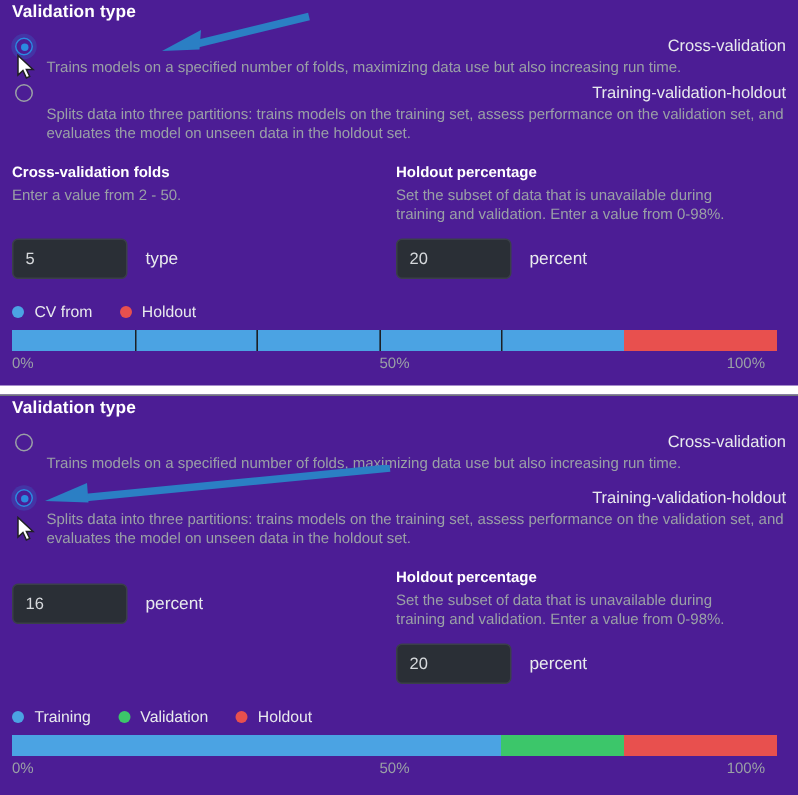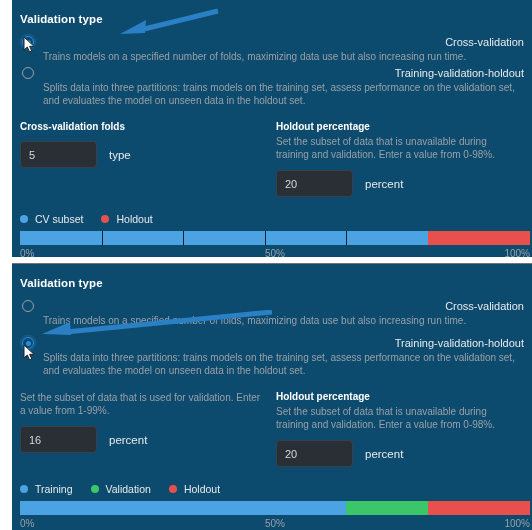--- a/index.html
+++ b/index.html
@@ -9,25 +9,24 @@
   }
   body {
     width: 532px;
     height: 530px;
     overflow: hidden;
     font-family: "Liberation Sans", sans-serif;
     -webkit-font-smoothing: antialiased;
   }
   .panel {
     position: relative;
-    background: #0c4a6e;
+    background: #4c1d95;
     box-sizing: border-box;
-    padding: 13px 8px 0 8px;
+    padding: 2px 8px 0 8px;
     overflow: hidden;
-    margin-left: 12px;
   }
   #panel-cv  { height: 257px; }
   #panel-tvh { height: 267px; margin-top: 6px; border-top: 1px solid #6f7479; }
 
   .section-title {
     color: #ffffff;
     font-size: 11.5px;
     font-weight: bold;
     letter-spacing: .1px;
     margin: 0 0 10px 0;
@@ -152,21 +151,21 @@
     margin-top: 3px;
   }
   .axis span {
     position: absolute;
     top: 0;
     color: #9aa0a6;
     font-size: 10px;
   }
   .axis .a0   { left: 0; }
   .axis .a50  { left: 50%; transform: translateX(-50%); }
-  .axis .a100 { right: 0; }
+  .axis .a100 { right: 8px; }
 </style>
 </head>
 <body>
 
 <div class="panel" id="panel-cv">
 
   <div class="section-title">Validation type</div>
 
   <svg class="annot-arrow" style="left:100px; top:8px;" width="108" height="30" viewBox="0 0 108 30">
     <path d="M106 3 L28 22" stroke="#2b7fc4" stroke-width="5" fill="none"></path>
@@ -185,39 +184,40 @@
 
   <div class="radio-row">
     <span class="radio-outer"></span>
     <span class="radio-label">Training-validation-holdout</span>
     <span class="radio-desc">Splits data into three partitions: trains models on the training set, assess performance on the validation set, and evaluates the model on unseen data in the holdout set.</span>
   </div>
 
   <div class="cols">
     <div class="col">
       <div class="field-title">Cross-validation folds</div>
+      <div class="field-desc">Enter a value from 2 - 50.</div>
       <div class="input-row">
         <input class="text-input" type="text" value="5" style="">
         <span class="unit">type</span>
       </div>
     </div>
     <div class="col right">
       <div class="field-title">Holdout percentage</div>
       <div class="field-desc">Set the subset of data that is unavailable during training and validation. Enter a value from 0-98%.</div>
       <div class="input-row">
         <input class="text-input" type="text" value="20" style="">
         <span class="unit">percent</span>
       </div>
     </div>
   </div>
 
   <div class="legend">
     <div class="legend-item">
       <span class="legend-dot" style="background:#4ba3e3"></span>
-      <span class="legend-text">CV subset</span>
+      <span class="legend-text">CV from</span>
     </div>
     <div class="legend-item">
       <span class="legend-dot" style="background:#e8504e"></span>
       <span class="legend-text">Holdout</span>
     </div>
   </div>
 
   <div class="bar-wrap">
     <div class="bar">
       <div class="seg" style="width:16%;background:#4ba3e3"></div>
@@ -255,21 +255,20 @@
     <span class="radio-label">Training-validation-holdout</span>
     <span class="radio-desc">Splits data into three partitions: trains models on the training set, assess performance on the validation set, and evaluates the model on unseen data in the holdout set.</span>
   </div>
 
   <svg class="cursor" style="left:11px; top:80px;" width="14" height="18" viewBox="0 0 14 18">
     <path d="M1 1 L1 14 L4.3 11 L6.6 16 L8.8 15 L6.6 10.3 L11 10.3 Z" fill="#ffffff" stroke="#202124" stroke-width="1"></path>
   </svg>
 
   <div class="cols">
     <div class="col">
-      <div class="field-desc">Set the subset of data that is used for validation. Enter a value from 1-99%.</div>
       <div class="input-row">
         <input class="text-input" type="text" value="16" style="">
         <span class="unit">percent</span>
       </div>
     </div>
     <div class="col right">
       <div class="field-title">Holdout percentage</div>
       <div class="field-desc">Set the subset of data that is unavailable during training and validation. Enter a value from 0-98%.</div>
       <div class="input-row">
         <input class="text-input" type="text" value="20" style="">

